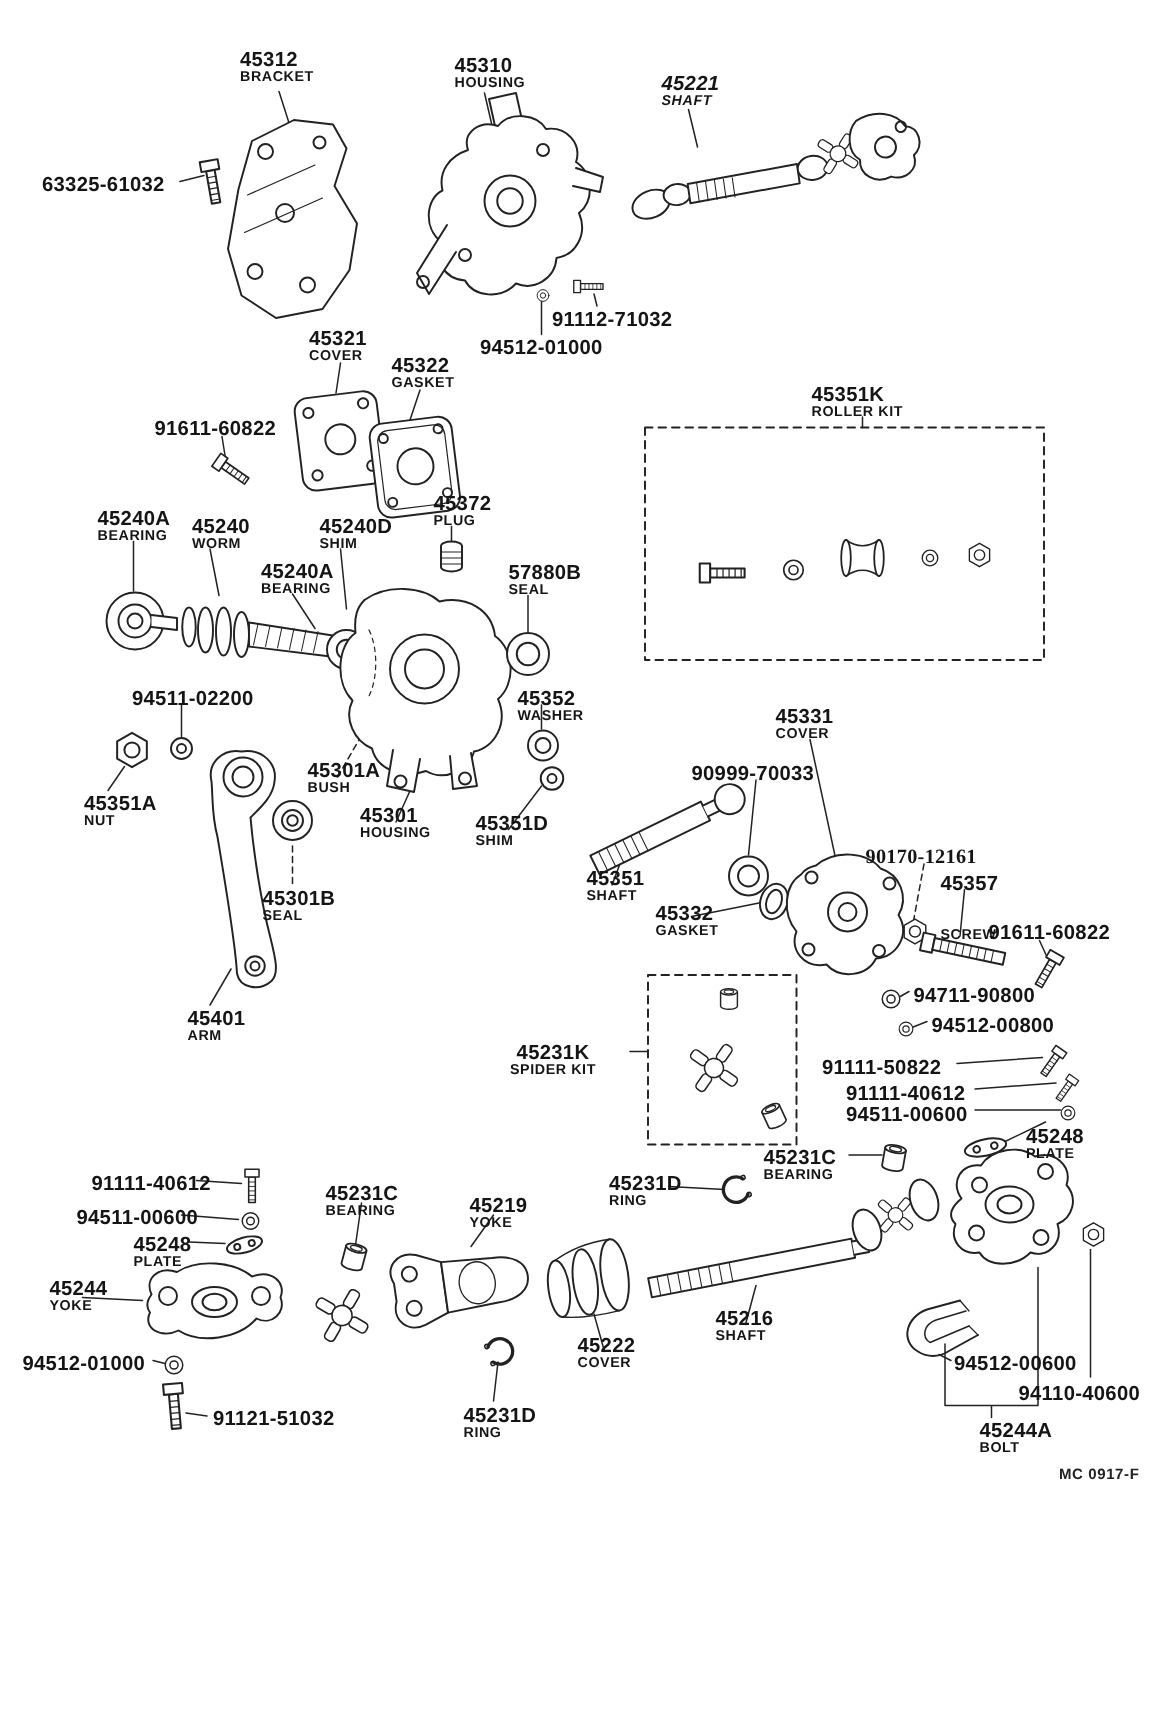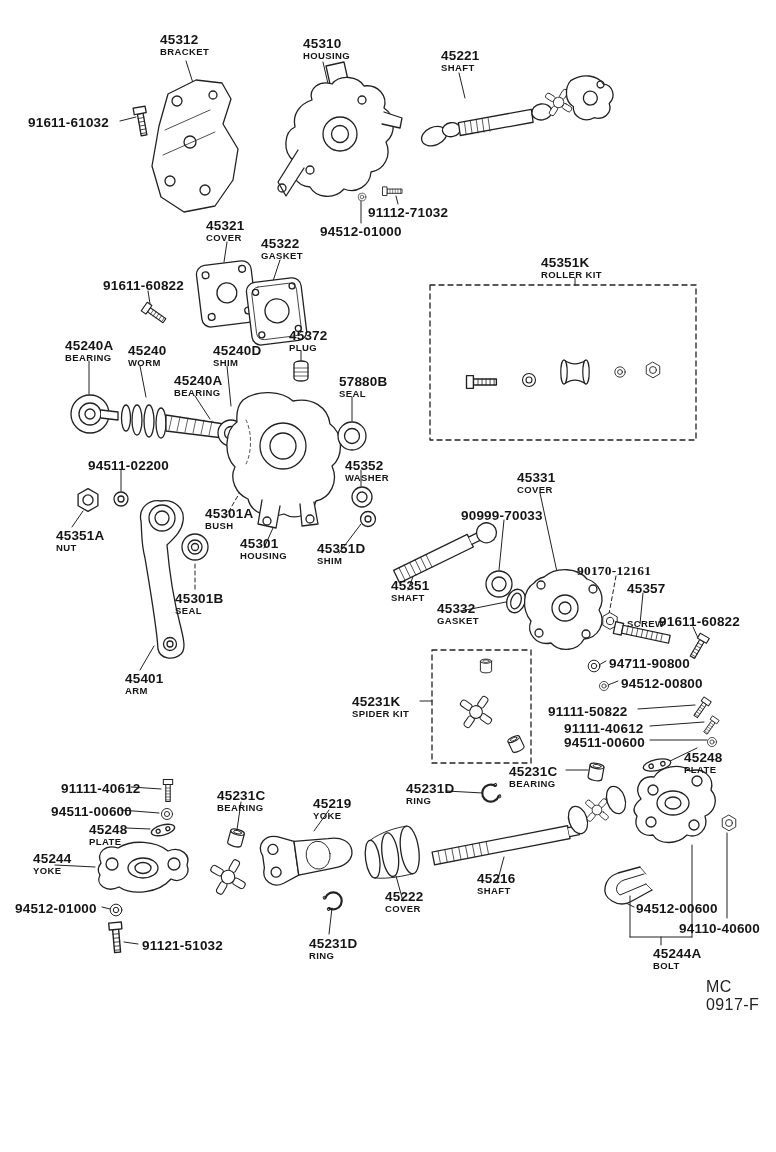--- a/index.html
+++ b/index.html
@@ -40,22 +40,22 @@
   .part-desc {
     font-weight: bold;
     font-size: 9.5px;
     letter-spacing: 0.4px;
   }
   .figure-code {
     position: absolute;
     left: 706px;
     top: 978px;
     z-index: 2;
-    font-weight: normal;
-    font-size: 16px;
+    font-weight: bold;
+    font-size: 10px;
     letter-spacing: 0.4px;
     color: #222;
   }
 </style>
 </head>
 <body>
 
 <div class="page">
 
   <svg class="artwork" width="776" height="1152" viewBox="0 0 776 1152" xmlns="http://www.w3.org/2000/svg">
@@ -482,26 +482,26 @@
 
   <div class="labels-layer">
       <div class="part-label" style="left: 160px; top: 33px;">
     <span class="part-num">45312</span>
     <span class="part-desc">BRACKET</span>
   </div>
       <div class="part-label" style="left: 303px; top: 37px;">
     <span class="part-num">45310</span>
     <span class="part-desc">HOUSING</span>
   </div>
-      <div class="part-label" style="left: 441px; top: 49px;">
+      <div class="part-label" style="left: 441px; top: 49px; font-style: italic;">
     <span class="part-num">45221</span>
     <span class="part-desc">SHAFT</span>
   </div>
       <div class="part-label" style="left: 28px; top: 116px;">
-    <span class="part-num">91611-61032</span>
+    <span class="part-num">63325-61032</span>
 
   </div>
       <div class="part-label" style="left: 368px; top: 206px;">
     <span class="part-num">91112-71032</span>
 
   </div>
       <div class="part-label" style="left: 320px; top: 225px;">
     <span class="part-num">94512-01000</span>
 
   </div>
@@ -606,21 +606,21 @@
 
   </div>
       <div class="part-label" style="left: 621px; top: 677px;">
     <span class="part-num">94512-00800</span>
 
   </div>
       <div class="part-label" style="left: 125px; top: 672px;">
     <span class="part-num">45401</span>
     <span class="part-desc">ARM</span>
   </div>
-      <div class="part-label" style="left: 352px; top: 695px;">
+      <div class="part-label" style="left: 340px; top: 695px; align-items: center;">
     <span class="part-num">45231K</span>
     <span class="part-desc">SPIDER KIT</span>
   </div>
       <div class="part-label" style="left: 548px; top: 705px;">
     <span class="part-num">91111-50822</span>
 
   </div>
       <div class="part-label" style="left: 564px; top: 722px;">
     <span class="part-num">91111-40612</span>
 

